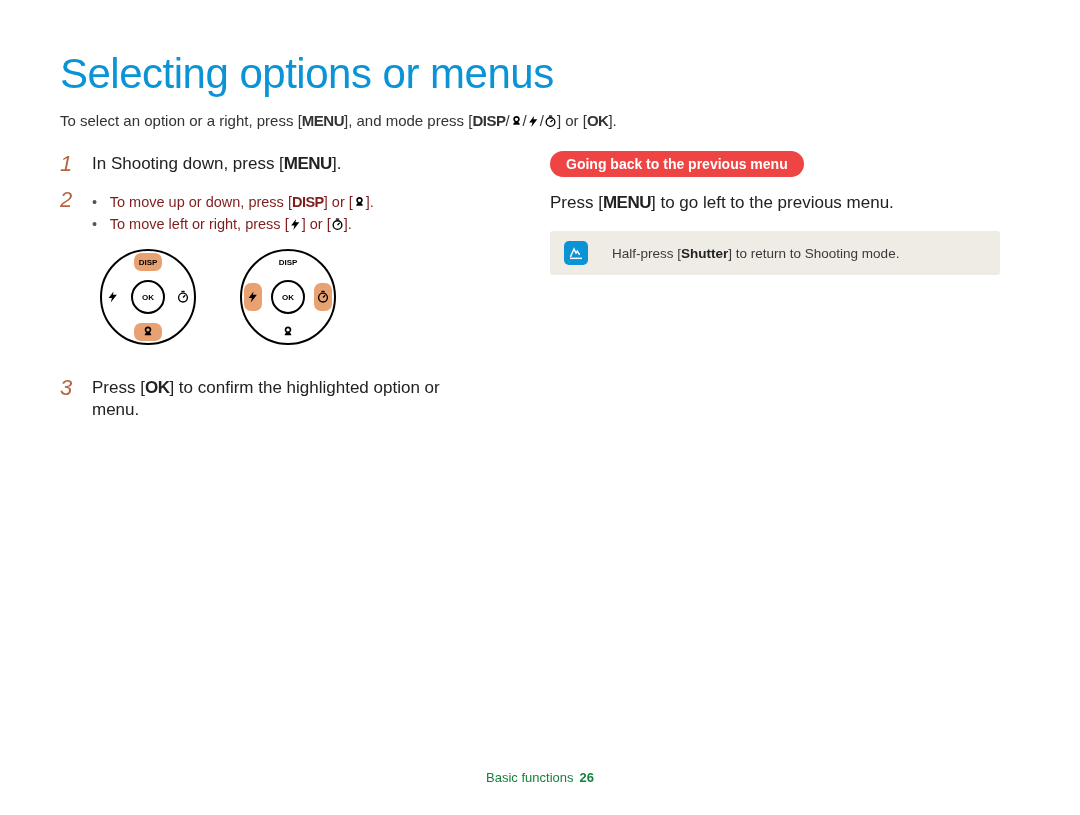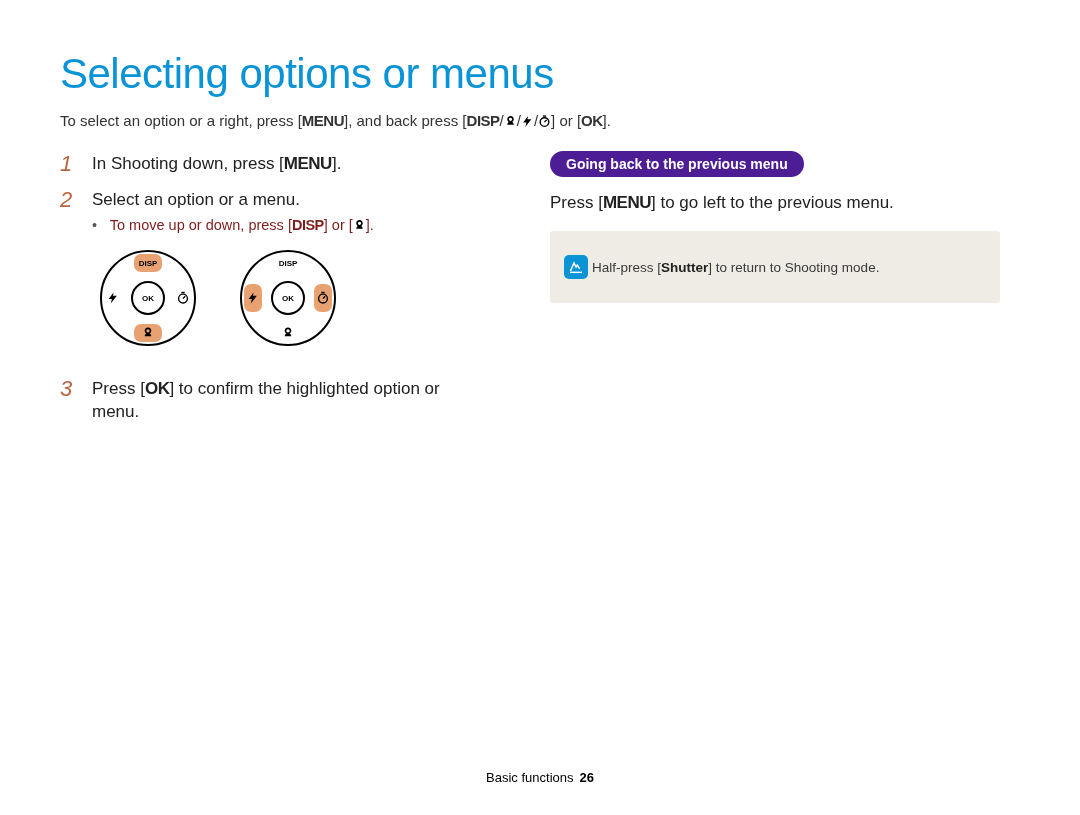--- a/index.html
+++ b/index.html
@@ -82,69 +82,69 @@
   .sub-bullets li { margin-bottom: 2px; }
   .dials-row {
     display: flex;
     gap: 40px;
     margin: 12px 0 18px 0;
     padding-left: 6px;
   }
   .dial { width: 100px; height: 100px; }
   .pill-heading {
     display: inline-block;
-    background: #4c1d95;
+    background: #ef4444;
     color: #fff;
     font-size: 14px;
     font-weight: 700;
     padding: 5px 16px;
     border-radius: 999px;
     margin-bottom: 16px;
   }
   .right-body {
     font-size: 17px;
     margin-bottom: 18px;
   }
   .note-box {
     display: flex;
     align-items: center;
-    gap: 4px;
+    gap: 24px;
     background: #eeece4;
-    padding: 24px 14px;
+    padding: 10px 14px;
     border-radius: 3px;
   }
   .note-icon-wrap {
     width: 24px; height: 24px;
     background: #0a94d6;
     border-radius: 5px;
     display: flex; align-items: center; justify-content: center;
     flex-shrink: 0;
   }
   .note-icon-wrap svg { width: 16px; height: 16px; }
   .note-text { font-size: 13.5px; color: #3a3a3a; }
   .note-text b { font-weight: 700; color: #222; }
   .footer {
     position: absolute;
     bottom: 30px;
     left: 0; right: 0;
     text-align: center;
     font-size: 13px;
-    color: #000000;
+    color: #15803d;
   }
   .footer .pn { font-weight: 700; margin-left: 6px; }
 </style>
 </head>
 <body>
 
 <div class="page">
 
   <h1 class="page-title">Selecting options or menus</h1>
 
   <p class="intro">
-    <span>To select an option or a right, press [</span><span class="inline-label-menu">MENU</span><span>], and back press [</span><span class="inline-label-disp">DISP</span><span>/</span><svg class="inline-icon-svg" viewBox="0 0 24 24">
+    <span>To select an option or a right, press [</span><span class="inline-label-menu">MENU</span><span>], and mode press [</span><span class="inline-label-disp">DISP</span><span>/</span><svg class="inline-icon-svg" viewBox="0 0 24 24">
         <path fill="#000" d="M12 2C8 2 6 5 6 8c0 2 1 4 3 5-2 1-3 3-3 5h12c0-2-1-4-3-5 2-1 3-3 3-5 0-3-2-6-6-6zm0 3c2 0 3 1.5 3 3s-1 3-3 3-3-1.5-3-3 1-3 3-3z"></path>
       </svg><span>/</span><svg class="inline-icon-svg" viewBox="0 0 24 24">
         <path fill="#000" d="M13 2L4 14h6l-2 8 11-14h-7l1-6z"></path>
       </svg><span>/</span><svg class="inline-icon-svg" viewBox="0 0 24 24">
         <circle cx="12" cy="13" r="8" fill="none" stroke="#000" stroke-width="2.5"></circle>
         <line x1="12" y1="13" x2="16" y2="9" stroke="#000" stroke-width="2.5"></line>
         <line x1="9" y1="2" x2="15" y2="2" stroke="#000" stroke-width="2.5"></line>
       </svg><span>] or [</span><span class="inline-label-ok">OK</span><span>].</span>
   </p>
 
@@ -155,25 +155,33 @@
       <div class="step-row">
         <div class="step-num">1</div>
         <div class="step-body">
           <span>In Shooting down, press [</span><span class="inline-label-menu">MENU</span><span>].</span>
         </div>
       </div>
 
       <div class="step-row">
         <div class="step-num">2</div>
         <div class="step-body">
-          <span>Select an option or a menu.</span>
           <ul class="sub-bullets">
             <li>
               <span>To move up or down, press [</span><span class="inline-label-disp">DISP</span><span>] or [</span><svg class="inline-icon-svg" viewBox="0 0 24 24">
                   <path fill="#000" d="M12 2C8 2 6 5 6 8c0 2 1 4 3 5-2 1-3 3-3 5h12c0-2-1-4-3-5 2-1 3-3 3-5 0-3-2-6-6-6zm0 3c2 0 3 1.5 3 3s-1 3-3 3-3-1.5-3-3 1-3 3-3z"></path>
+                </svg><span>].</span>
+            </li>
+            <li>
+              <span>To move left or right, press [</span><svg class="inline-icon-svg" viewBox="0 0 24 24">
+                  <path fill="#000" d="M13 2L4 14h6l-2 8 11-14h-7l1-6z"></path>
+                </svg><span>] or [</span><svg class="inline-icon-svg" viewBox="0 0 24 24">
+                  <circle cx="12" cy="13" r="8" fill="none" stroke="#000" stroke-width="2.5"></circle>
+                  <line x1="12" y1="13" x2="16" y2="9" stroke="#000" stroke-width="2.5"></line>
+                  <line x1="9" y1="2" x2="15" y2="2" stroke="#000" stroke-width="2.5"></line>
                 </svg><span>].</span>
             </li>
           </ul>
 
           <div class="dials-row">
 
             <svg class="dial" viewBox="0 0 100 100">
               <circle cx="50" cy="50" r="47" fill="#fff" stroke="#000" stroke-width="2"></circle>
               <circle cx="50" cy="50" r="16" fill="#fff" stroke="#000" stroke-width="2"></circle>
 

